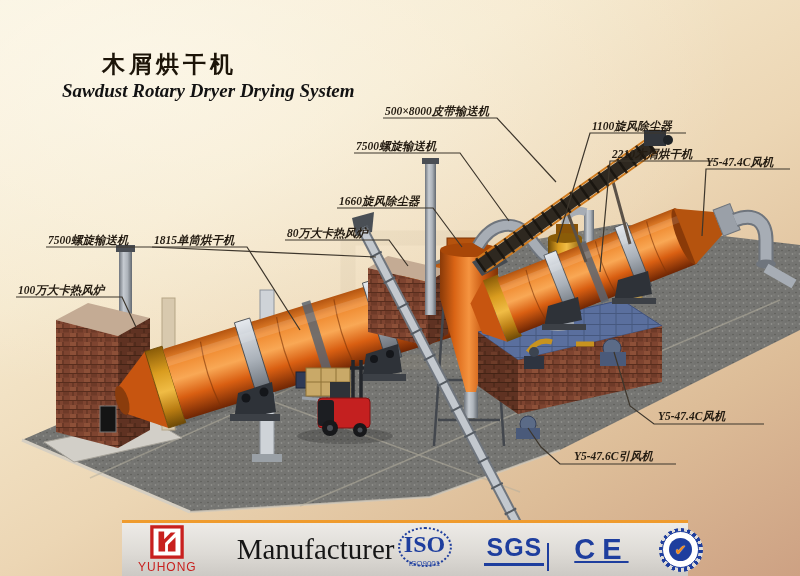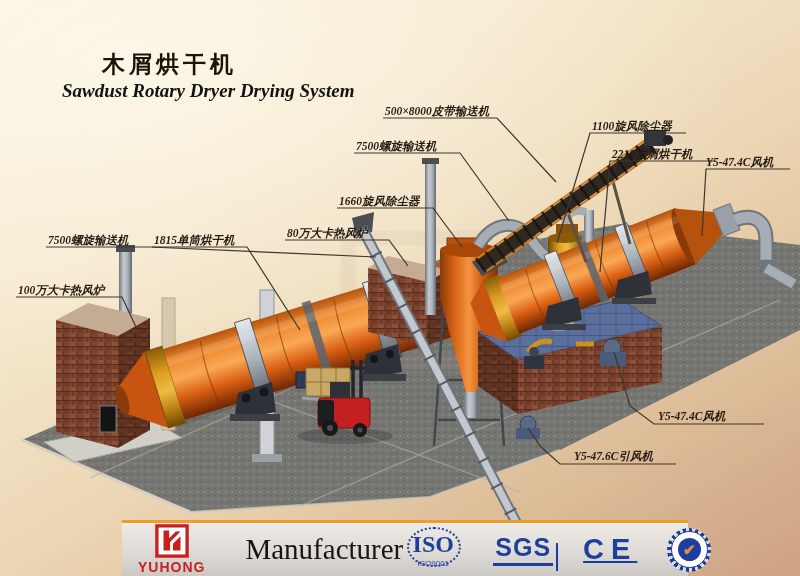--- a/index.html
+++ b/index.html
@@ -12,21 +12,21 @@
   .co{font:bold italic 11.5px "Liberation Serif","DejaVu Serif",serif;fill:#241c12;}
   .lead{stroke:#3d362c;stroke-width:1.2;fill:none;}
   .title-cn{font:bold 23px "Liberation Serif","DejaVu Serif",serif;fill:#1c1408;letter-spacing:4px;}
   .title-en{font:bold italic 19px "Liberation Serif","DejaVu Serif",serif;fill:#121212;}
   
   #banner{position:absolute;left:122px;top:520px;width:566px;height:53px;
        border-top:3px solid #ef9b2d;box-sizing:content-box;
        background:linear-gradient(180deg,#edebe7 0%,#dedbd6 55%,#ccc9c4 100%);
        display:flex;align-items:center;padding:0;}
   .logo-wrap{margin-left:16px;display:flex;flex-direction:column;align-items:center;}
-  .brand-txt{color:#c8201e;font-weight:bold;font-size:14px;letter-spacing:1px;margin-top:1px;}
+  .brand-txt{color:#c8201e;font-weight:normal;font-size:12px;letter-spacing:1px;margin-top:1px;}
   .manu{font-family:"Liberation Serif","DejaVu Serif",serif;font-size:29px;color:#161616;margin-left:40px;}
   .certs{display:flex;align-items:center;gap:30px;margin-left:auto;margin-right:16px;}
   .iso{position:relative;text-align:center;width:60px;}
   .iso-ring{position:absolute;left:4px;top:-5px;width:50px;height:36px;border:2px dotted #1e3e9e;border-radius:50%;}
   .iso-text{font-family:"Liberation Serif","DejaVu Serif",serif;font-weight:bold;font-size:24px;color:#1e3e9e;line-height:1;}
   .iso-sub{font-size:8px;color:#2a4aa8;margin-top:3px;}
   .sgs{position:relative;font-weight:bold;font-size:25px;color:#1e3e9e;
        border-bottom:3px solid #1e3e9e;padding:0 2px 1px 2px;letter-spacing:1px;}
   .sgs::after{content:"";position:absolute;right:-5px;top:10px;width:2px;height:28px;background:#1e3e9e;}
   .ce{font-size:29px;font-weight:bold;color:#1e3e9e;letter-spacing:7px;text-decoration:underline;}

